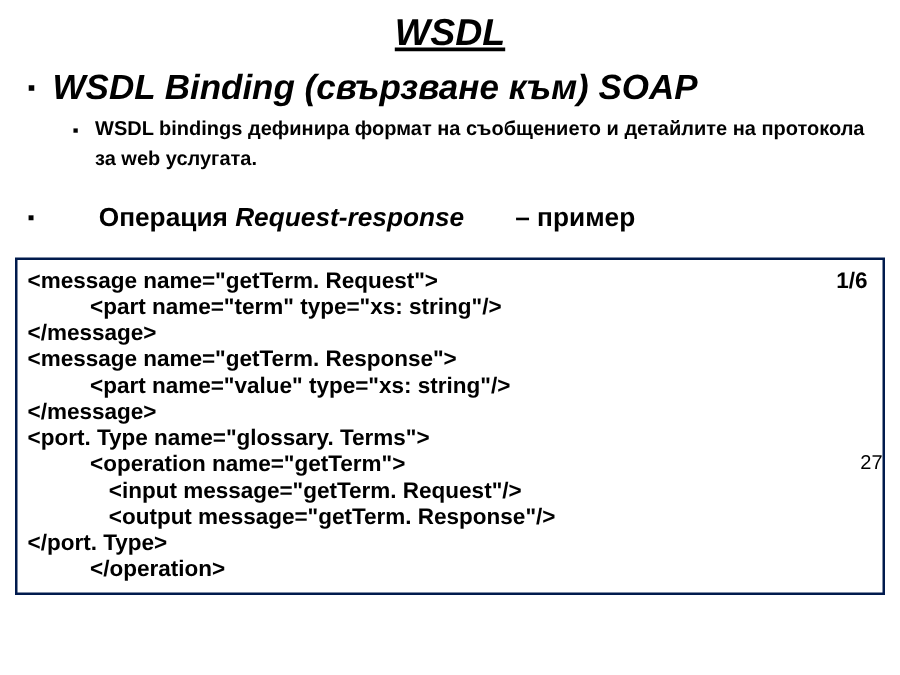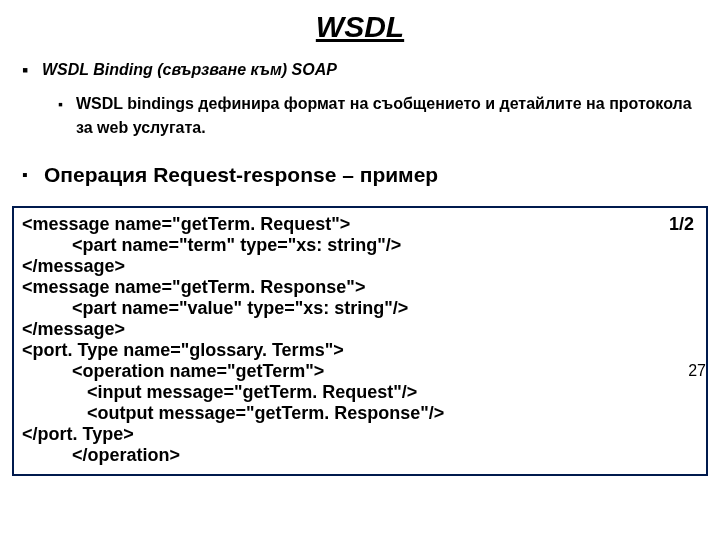--- a/index.html
+++ b/index.html
@@ -32,26 +32,26 @@
     align-items: flex-start;
     padding: 6px 20px 4px 22px;
   }
   .l1 .bullet {
     font-size: 18px;
     line-height: 28px;
     width: 20px;
     flex: 0 0 auto;
   }
   .l1 .text {
-    font-size: 16px;
+    font-size: 28px;
     line-height: 28px;
     font-weight: bold;
     font-style: italic;
   }
-  .reg { font-style: normal; }
+  .reg { font-style: normal; margin-left: 35px; }
   .l2 {
     display: flex;
     align-items: flex-start;
     padding: 4px 20px 4px 58px;
   }
   .l2 .bullet {
     font-size: 14px;
     line-height: 24px;
     width: 18px;
     flex: 0 0 auto;
@@ -70,21 +70,21 @@
     font-size: 16px;
     line-height: 26px;
     width: 22px;
     flex: 0 0 auto;
   }
   .l1b .text {
     font-size: 21px;
     line-height: 26px;
     font-weight: bold;
   }
-  .it { }
+  .it { font-style: italic; }
   .codebox {
     margin: 12px 12px 0 12px;
     border: 2px solid #001a4d;
     padding: 6px 8px 8px 8px;
     position: relative;
     font-size: 18px;
     line-height: 21px;
     font-weight: bold;
     font-family: Arial, sans-serif;
   }
@@ -121,21 +121,21 @@
   </div>
 
   <div class="l1b">
     <div class="bullet">▪</div>
     <div class="text">
       <span class="reg">Операция </span><span class="it">Request-response</span><span class="reg"> – пример</span>
     </div>
   </div>
 
   <div class="codebox">
-    <div class="pager">1/2</div>
+    <div class="pager">1/6</div>
     <div class="cl">&lt;message name="getTerm. Request"&gt;</div>
     <div class="cl">          &lt;part name="term" type="xs: string"/&gt;</div>
     <div class="cl">&lt;/message&gt;</div>
     <div class="cl">&lt;message name="getTerm. Response"&gt;</div>
     <div class="cl">          &lt;part name="value" type="xs: string"/&gt;</div>
     <div class="cl">&lt;/message&gt;</div>
     <div class="cl">&lt;port. Type name="glossary. Terms"&gt;</div>
     <div class="cl">          &lt;operation name="getTerm"&gt;</div>
     <div class="cl">             &lt;input message="getTerm. Request"/&gt;</div>
     <div class="cl">             &lt;output message="getTerm. Response"/&gt;</div>

